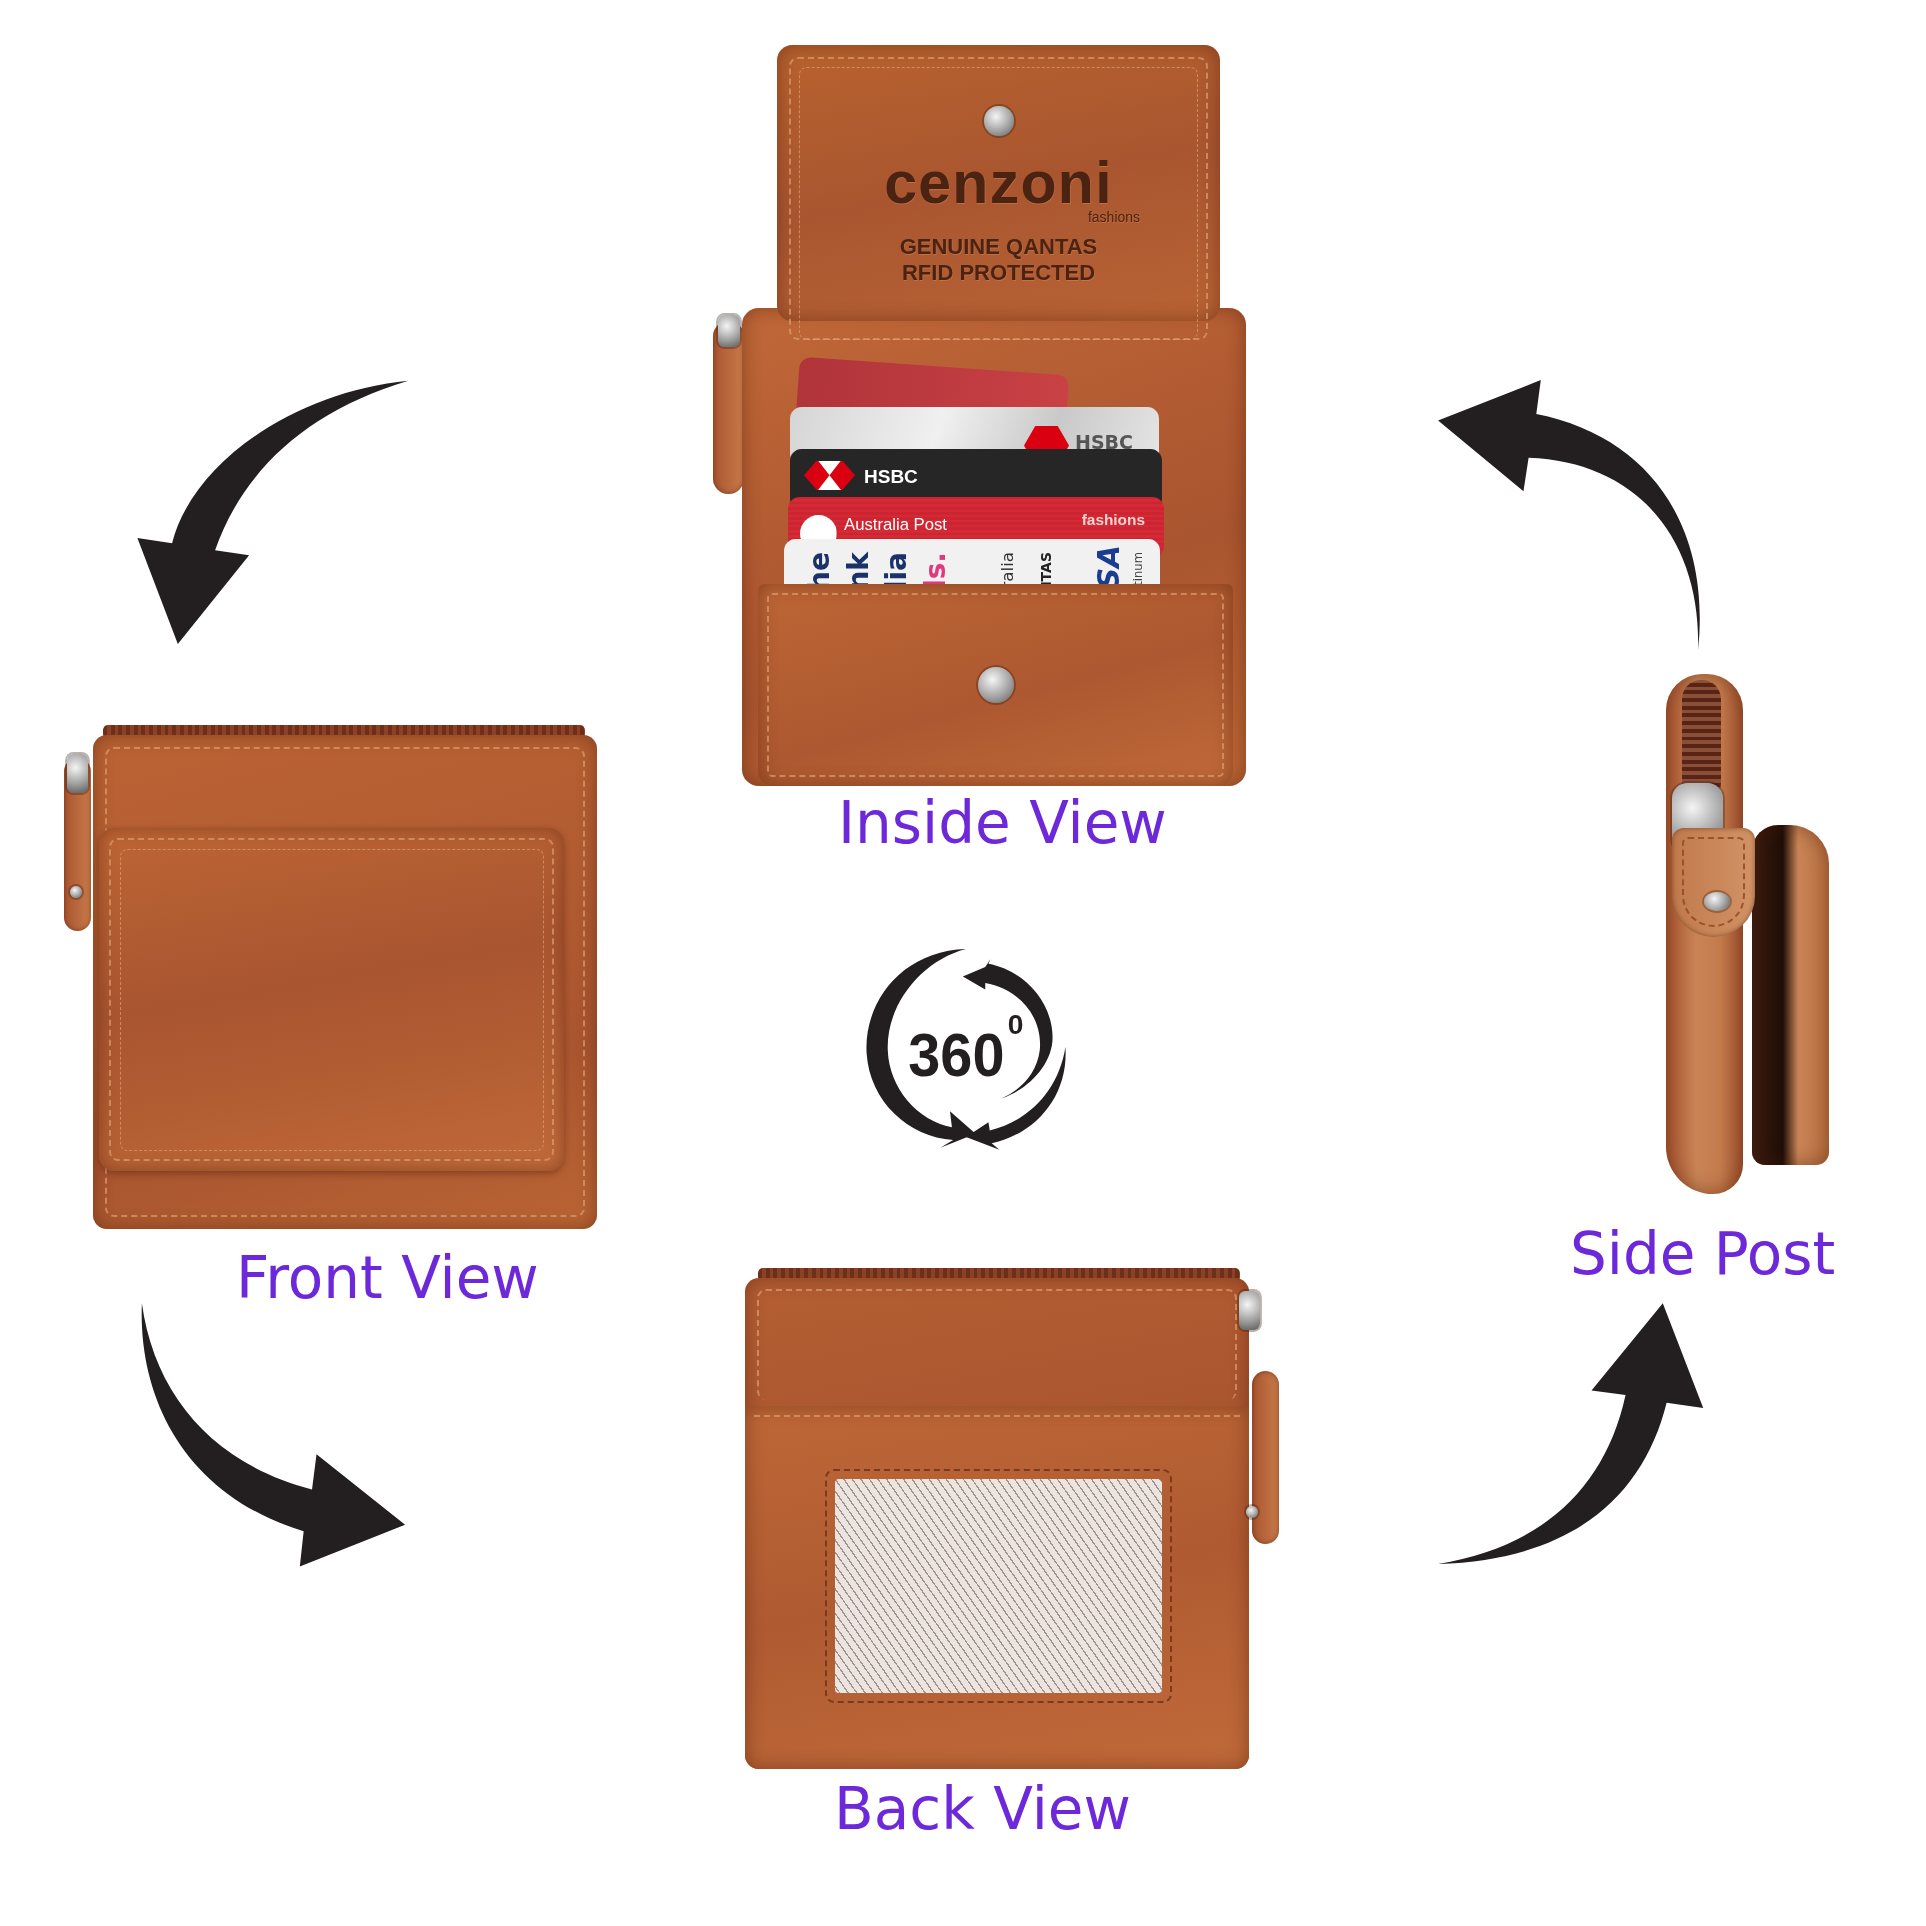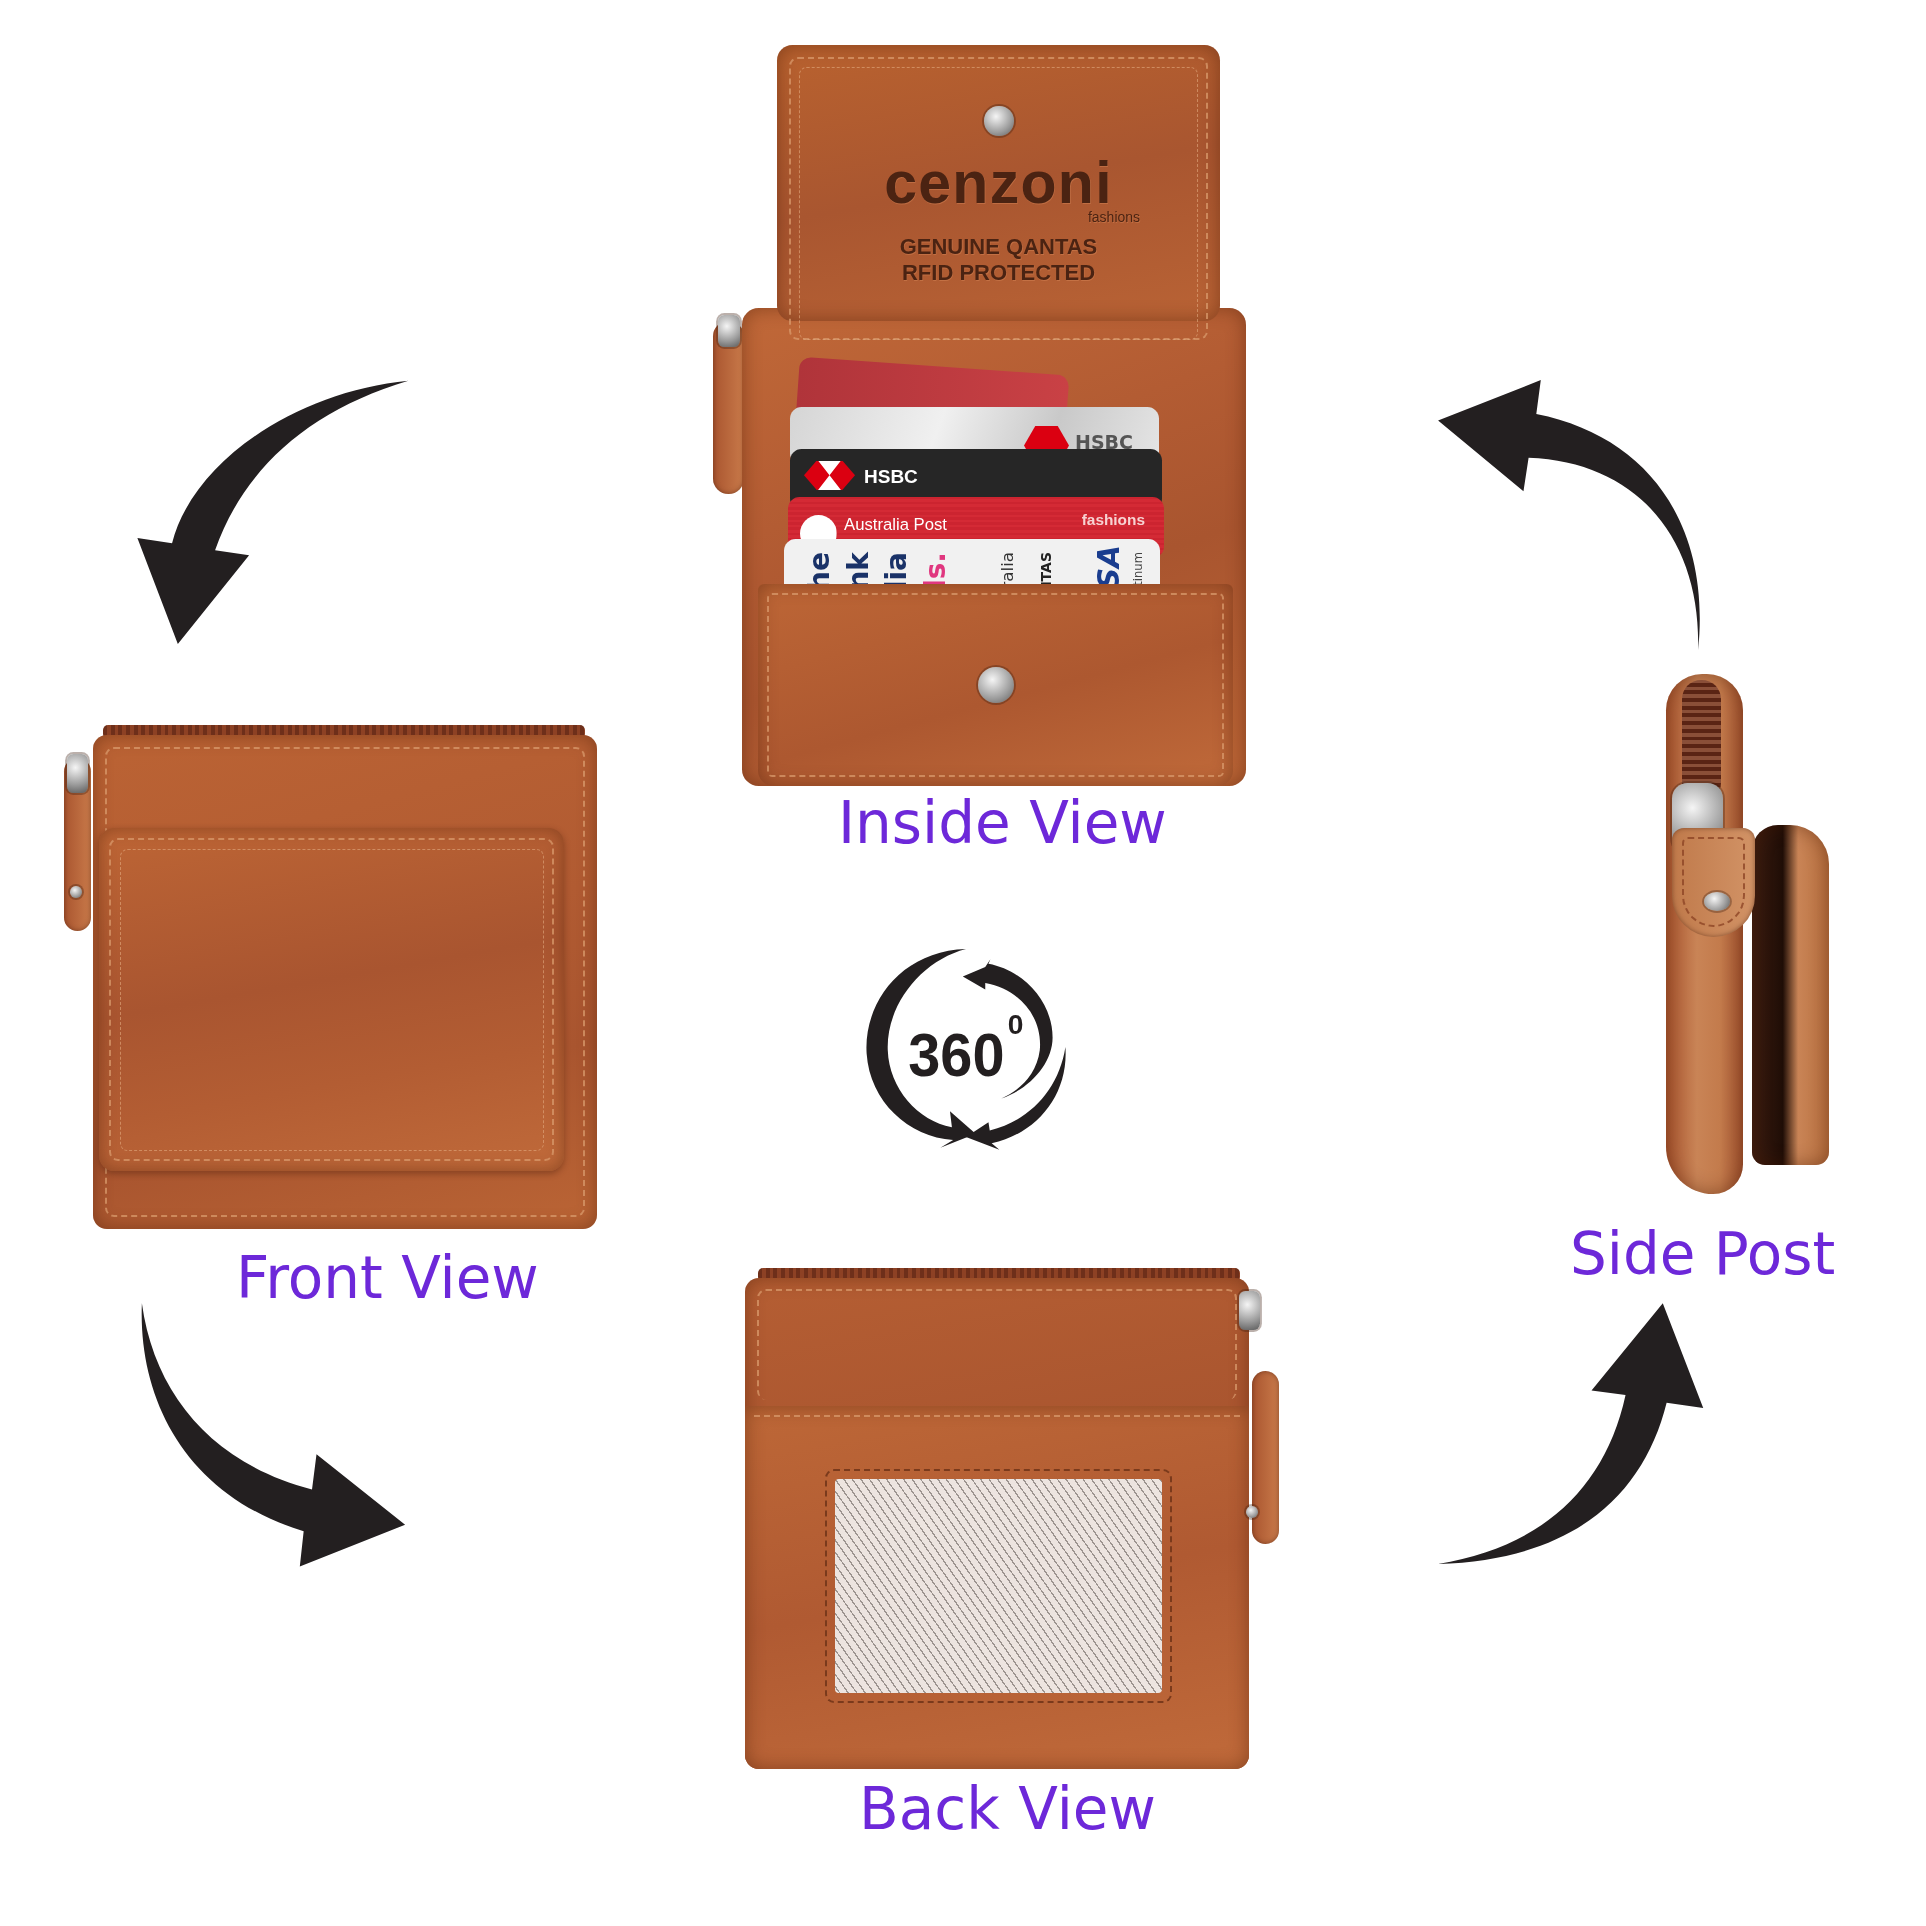--- a/index.html
+++ b/index.html
@@ -116,21 +116,21 @@
 
     <div class="abs" style="left:80px;top:63px;width:347px;height:234px;border:2.6px dashed #7a3a1c;border-radius:9px;padding:7.7px;box-sizing:border-box;">
       <div style="width:100%;height:100%;background:repeating-linear-gradient(55deg,#f3f3f3 0 3.2px,#9a9a9a 3.2px 4.5px,#f3f3f3 4.5px 7px);border-radius:3.9px;opacity:.9;"></div>
     </div>
   </div>
 
   <div class="metal" style="left:494px;top:22.5px;width:20.5px;height:39px;border-radius:6.4px;"></div>
   <div class="pull" style="left:507px;top:103px;width:27px;height:173px;"></div>
   <div class="metal" style="left:501px;top:238px;width:11.6px;height:11.6px;"></div>
 </div>
-<div class="label" style="left:859px;top:1780px;">Back View</div>
+<div class="label" style="left:834px;top:1780px;">Back View</div>
 
 <div class="abs" style="left:1656px;top:674px;width:186px;height:520px;">
   <div class="leather abs" style="left:9.6px;top:0;width:77px;height:520px;border-radius:39px 39px 32px 51px;background:linear-gradient(90deg,#a9552f,#c98456 40%,#c37b4c 70%,#a35430);"></div>
   <div class="zip" style="left:26px;top:6.4px;width:39px;height:122px;background:repeating-linear-gradient(0deg,#5a2414 0 3.9px,#8a4f38 3.9px 7.7px);border-radius:19px;"></div>
   <div class="leather abs" style="left:96px;top:151px;width:77px;height:340px;border-radius:26px 39px 13px 13px;background:linear-gradient(90deg,#3a1c10,#1f0d06 40%,#c98456 60%,#b8703f);"></div>
   <div class="metal" style="left:16px;top:109px;width:51px;height:71px;border-radius:15.4px;"></div>
   <div class="pull" style="left:16px;top:154px;width:83px;height:109px;border-radius:13px 13px 45px 45px;background:linear-gradient(90deg,#c07a4b,#d29366);">
     <div class="stitch" style="left:10.3px;top:9px;right:10.3px;bottom:10.3px;border-radius:7.7px 7.7px 39px 39px;border-color:#8a4122;"></div>
   </div>
   <div class="metal" style="left:48px;top:218px;width:26px;height:19px;"></div>

